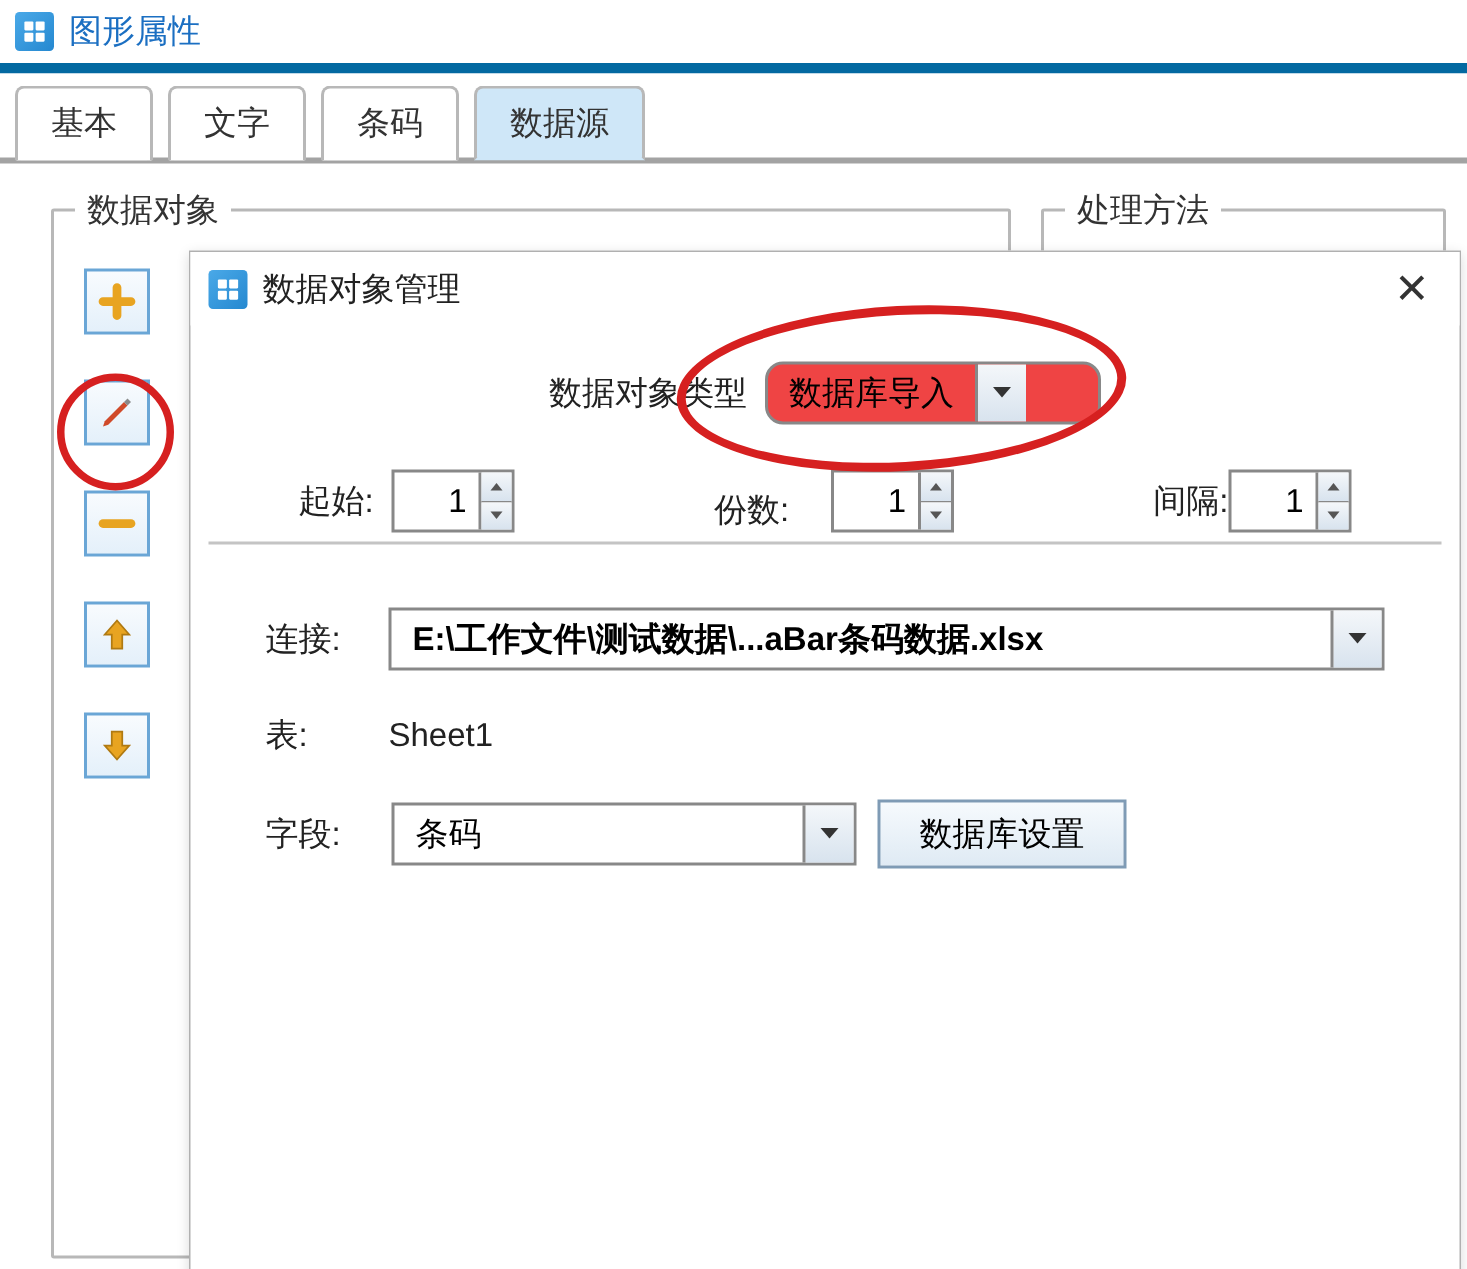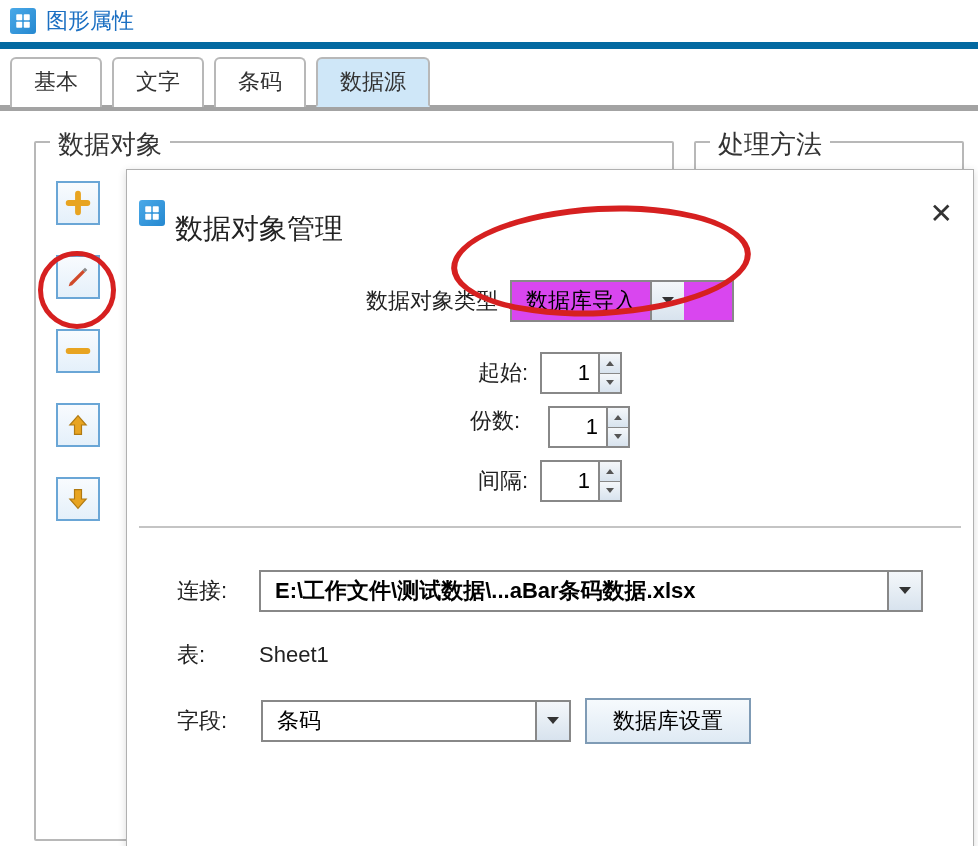--- a/index.html
+++ b/index.html
@@ -34,21 +34,21 @@
 .app-icon svg { width: 18px; height: 18px; }
 .main-title {
   color: #1b6fc2;
   font-size: 22px;
 }
 
 
 .tabs {
   display: flex;
   padding: 6px 10px 0 10px;
-  border-bottom: 6px solid #a3a3a3;
+  border-bottom: 4px solid #a3a3a3;
   background: #fff;
 }
 .tab {
   padding: 8px 22px;
   border: 2px solid #b8b8b8;
   border-bottom: none;
   border-radius: 6px 6px 0 0;
   margin-right: 10px;
   background: #fff;
   font-size: 22px;
@@ -74,21 +74,21 @@
   position: absolute;
   border: 2px solid #b8b8b8;
   border-radius: 2px;
 }
 .group-box .legend {
   position: absolute;
   top: -16px;
   left: 14px;
   background: #fff;
   padding: 0 8px;
-  font-size: 26px;
+  font-size: 22px;
   color: #333;
 }
 .group1 { left: 34px; top: 30px; width: 640px; height: 700px; }
 .group2 { left: 694px; top: 30px; width: 270px; height: 700px; }
 
 
 .tool-col {
   position: absolute;
   left: 56px;
   top: 70px;
@@ -131,24 +131,23 @@
   border: 1px solid #b0b0b0;
   box-shadow: 0 2px 8px rgba(0,0,0,0.15);
 }
 .dialog-titlebar {
   display: flex;
   align-items: center;
   padding: 8px 12px;
   background: #fff;
 }
 .dialog-title {
-  font-size: 28px;
+  font-size: 22px;
   color: #222;
   flex: 1;
-  margin-top: 32px;
 }
 .close-x {
   font-size: 28px;
   color: #333;
   cursor: pointer;
   padding: 0 8px;
 }
 
 .dialog-row {
   display: flex;
@@ -160,21 +159,21 @@
 .label { font-size: 22px; color: #222; }
 
 
 .combo {
   display: inline-flex;
   align-items: stretch;
   border: 2px solid #888;
   height: 42px;
   background: #fff;
 }
-.combo.shaded { background: #d946ef; }
+.combo.shaded { background: #ef4444; border-radius: 12px; }
 .combo-text {
   padding: 6px 14px;
   font-size: 22px;
   min-width: 60px;
   display: flex;
   align-items: center;
 }
 .combo-arrow {
   width: 34px;
   border-left: 2px solid #888;
@@ -210,21 +209,20 @@
   display: flex;
   align-items: center;
   justify-content: center;
   cursor: pointer;
 }
 .spinner-btns div:first-child { border-bottom: 1px solid #888; }
 .spinner-btns svg { width: 10px; height: 7px; }
 
 .section-top {
   border-bottom: 2px solid #c4c4c4;
-  padding-bottom: 18px;
   margin: 0 12px;
 }
 
 .btn {
   border: 2px solid #7f9bb5;
   background: linear-gradient(#f6fafd,#dfeaf4);
   padding: 8px 26px;
   font-size: 22px;
   cursor: pointer;
   height: 46px;
@@ -328,58 +326,58 @@
         <div class="combo shaded" style="width:224px;">
           <div class="combo-text">数据库导入</div>
           <div class="combo-arrow">
             <svg viewBox="0 0 16 12">
                 <path d="M2 2l6 7 6-7z" fill="#333"></path>
               </svg>
           </div>
         </div>
       </div>
 
-      <div class="dialog-row" style="justify-content:space-between; padding:20px 60px 6px 60px;flex-direction:column;">
+      <div class="dialog-row" style="justify-content:space-between; padding:20px 60px 6px 60px;">
         <div style="display:flex;align-items:center;gap:12px;">
           <span class="label">起始:</span>
           <div class="spinner">
             <div class="spinner-text">1</div>
             <div class="spinner-btns">
               <div>
                   <svg viewBox="0 0 10 7">
                     <path d="M1 6l4-5 4 5z" fill="#555"></path>
                   </svg>
                 </div>
               <div>
                   <svg viewBox="0 0 10 7">
                     <path d="M1 1l4 5 4-5z" fill="#555"></path>
                   </svg>
                 </div>
             </div>
           </div>
         </div>
-        <div style="display:flex;align-items:flex-start;gap:28px;">
+        <div style="display:flex;align-items:flex-end;gap:28px;">
           <span class="label">份数:</span>
           <div class="spinner">
             <div class="spinner-text">1</div>
             <div class="spinner-btns">
               <div>
                   <svg viewBox="0 0 10 7">
                     <path d="M1 6l4-5 4 5z" fill="#555"></path>
                   </svg>
                 </div>
               <div>
                   <svg viewBox="0 0 10 7">
                     <path d="M1 1l4 5 4-5z" fill="#555"></path>
                   </svg>
                 </div>
             </div>
           </div>
         </div>
-        <div style="display:flex;align-items:center;gap:12px;">
+        <div style="display:flex;align-items:center;">
           <span class="label">间隔:</span>
           <div class="spinner">
             <div class="spinner-text">1</div>
             <div class="spinner-btns">
               <div>
                   <svg viewBox="0 0 10 7">
                     <path d="M1 6l4-5 4 5z" fill="#555"></path>
                   </svg>
                 </div>
               <div>

